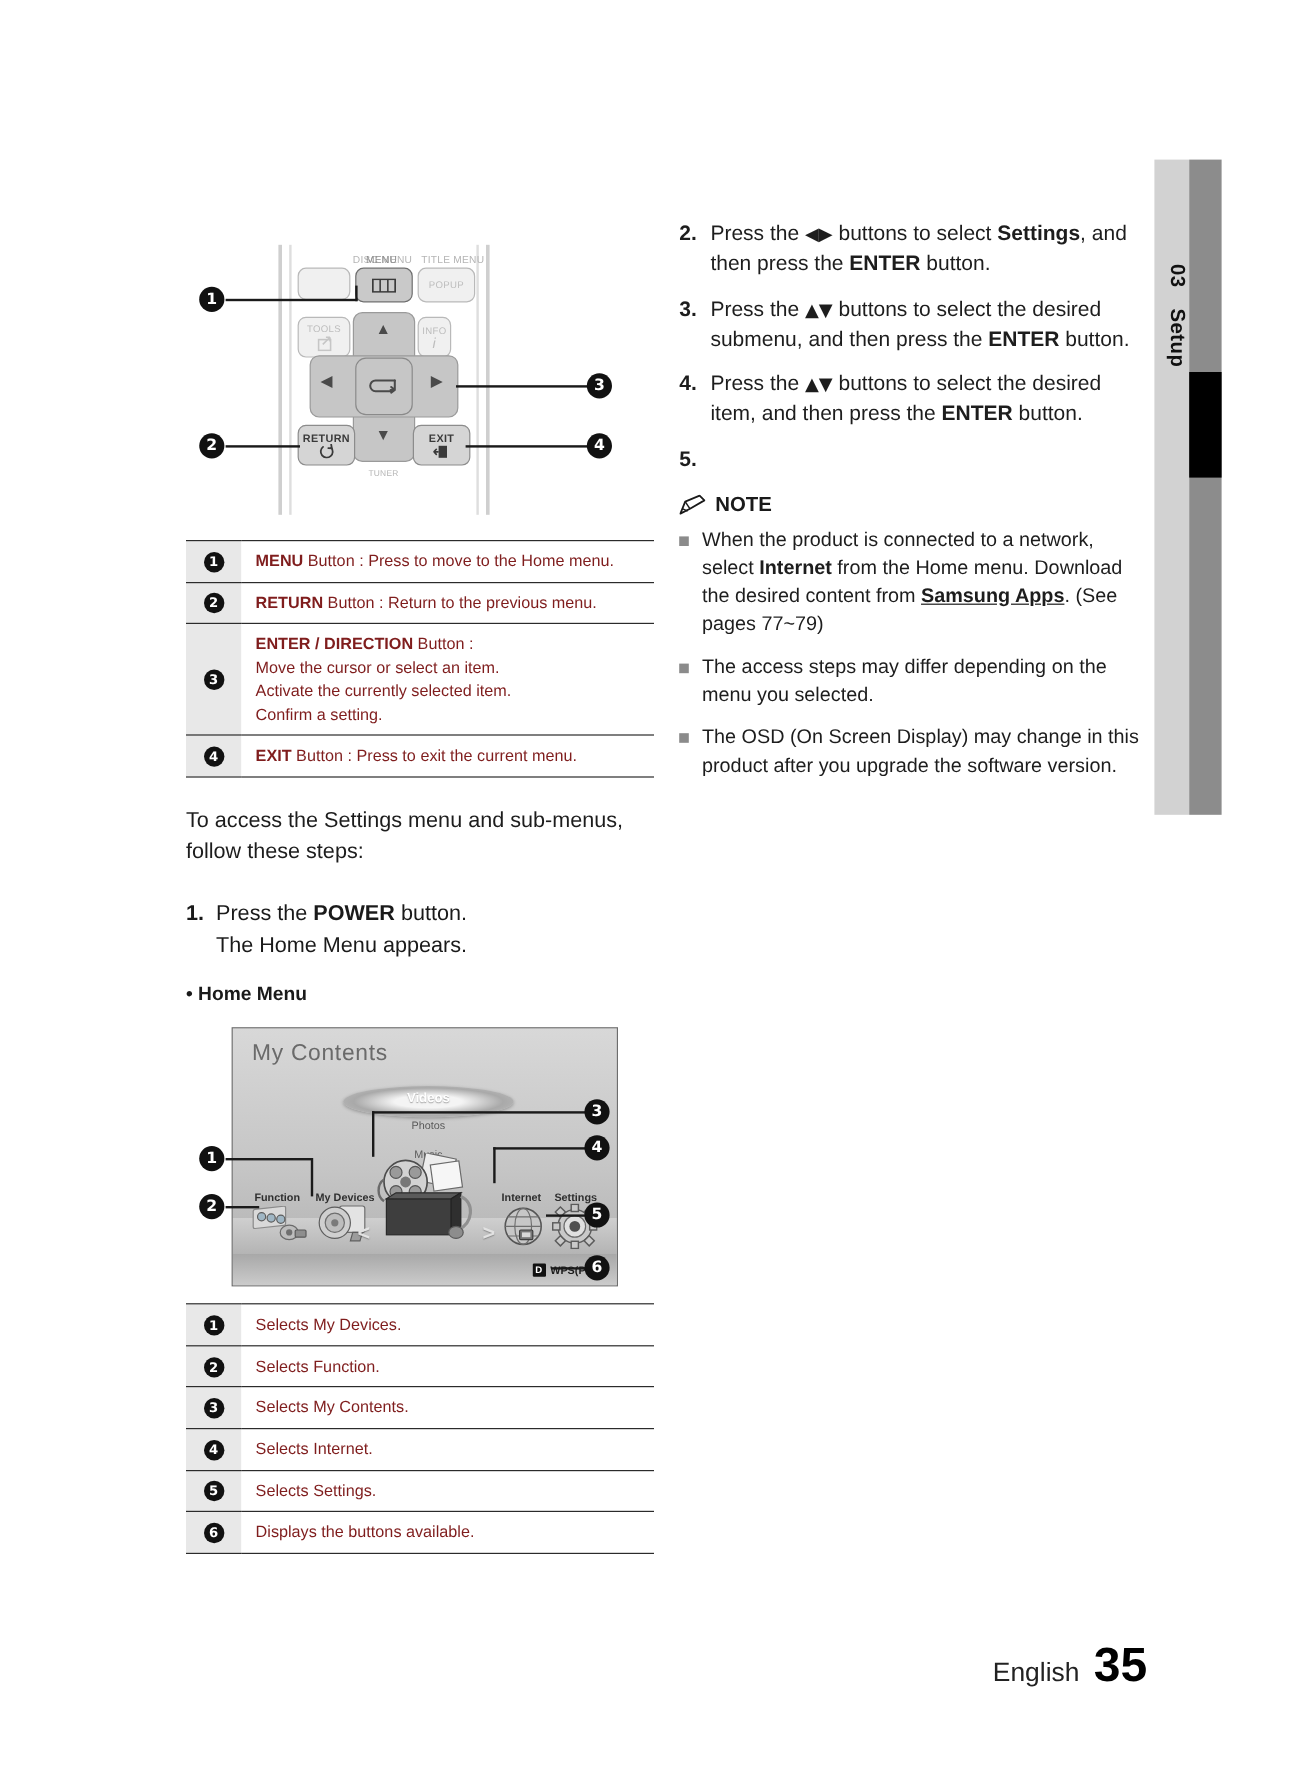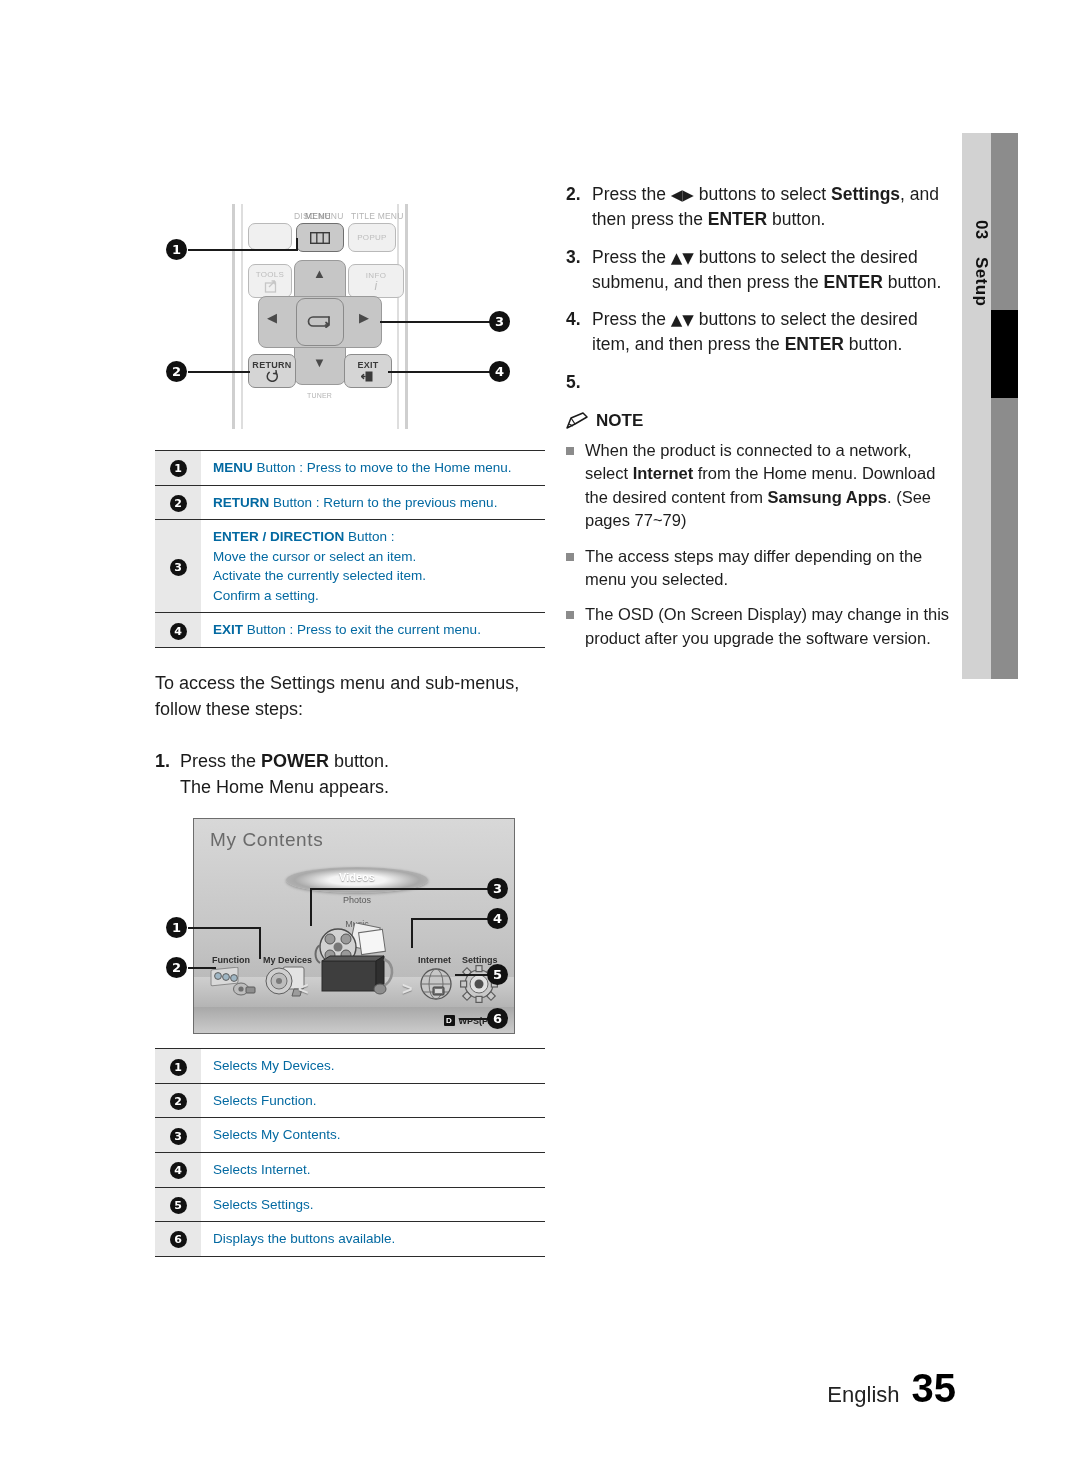--- a/index.html
+++ b/index.html
@@ -132,21 +132,21 @@
   
   .tbl { width: 390px; border-collapse: collapse; margin-top: 14px; }
   .tbl tr { border-bottom: 1.6px solid #2b2b2b; }
   .tbl tr.first { border-top: 1.8px solid #2b2b2b; }
   .tbl td.num {
     width: 46px; background: #e8e8e8; text-align: center;
     vertical-align: middle; padding: 0;
   }
   .tbl td.txt {
     padding: 7px 6px 7px 12px; font-size: 13.5px; line-height: 1.45;
-    vertical-align: middle; color: #0369a1;
+    vertical-align: middle; color: #7f1d1d;
   }
   .numdot {
     display: inline-flex; width: 17px; height: 17px; border-radius: 50%;
     background: #111; color: #fff; font-size: 11px; font-weight: bold;
     align-items: center; justify-content: center;
     font-family: "DejaVu Sans", sans-serif;
   }
   .b { font-weight: bold; }
 
   
@@ -287,21 +287,21 @@
         <span>POPUP</span>
       </div>
 
       <div class="rk" style="left:93px;top:68px;width:44px;height:34px;">
         <span>TOOLS</span>
         <svg width="15" height="13" viewBox="0 0 15 13" style="margin-top:1px">
           <rect x="2.5" y="3" width="10" height="9" fill="none" stroke="#c6c6c6" stroke-width="1.3"></rect>
           <path d="M12 1 L6 7 M12 1 L12 4.6 M12 1 L8.6 1" stroke="#c6c6c6" stroke-width="1.3" fill="none"></path>
         </svg>
       </div>
-      <div class="rk" style="left:193px;top:68px;width:56px;height:34px;">
+      <div class="rk" style="left:193px;top:68px;width:28px;height:34px;">
         <span>INFO</span>
         <span style="font-style:italic;font-size:12px;line-height:1;">i</span>
       </div>
 
       <div class="dpad-v"></div>
       <div class="dpad-h"></div>
       <div class="arw" style="left:158px;top:70px;">▲</div>
       <div class="arw" style="left:158px;top:159px;">▼</div>
       <div class="arw" style="left:112px;top:114px;">◀</div>
       <div class="arw" style="left:204px;top:114px;">▶</div>
@@ -382,20 +382,21 @@
       </tbody>
     </table>
 
     <div class="bodytext">To access the Settings menu and sub-menus, follow these steps:</div>
 
     <div class="step1">
       <span class="n">1.</span>
       <span><span>Press the </span><span class="b">POWER</span><span> button.</span><br><span>The Home Menu appears.</span></span>
     </div>
 
+    <div class="bullet-hm">• Home Menu</div>
 
     <div class="hm-fig">
       <div class="hm-screen">
         <div class="hm-title">My Contents</div>
         <div class="hm-ring"></div>
         <div class="hm-videos">Videos</div>
         <div class="hm-photos">Photos</div>
         <div class="hm-music">Music</div>
 
         <div class="hm-shelf"></div>
@@ -562,21 +563,21 @@
         <path d="M1 16 L5 6 L17 1 L21 5 L9 12 Z" fill="none" stroke="#1a1a1a" stroke-width="1.5" stroke-linejoin="round"></path>
         <path d="M5 6 L9 12" stroke="#1a1a1a" stroke-width="1.2"></path>
         <path d="M3 12 L7 14" stroke="#1a1a1a" stroke-width="1.2"></path>
       </svg>
       <span>NOTE</span>
     </div>
 
     <ul class="note-list" id="note-container">
         <li>
           <span class="sq"></span>
-          <span><span>When the product is connected to a network, select </span><span style="font-weight: bold;">Internet</span><span> from the Home menu. Download the desired content from </span><span style="font-weight: bold;">Samsung Apps</span><span>. (See pages 77~79)</span></span>
+          <span><span>When the product is connected to a network, select </span><span style="font-weight: bold;">Internet</span><span> from the Home menu. Download the desired content from </span><span style="font-weight: bold; text-decoration: underline;">Samsung Apps</span><span>. (See pages 77~79)</span></span>
         </li>
         <li>
           <span class="sq"></span>
           <span><span>The access steps may differ depending on the menu you selected.</span></span>
         </li>
         <li>
           <span class="sq"></span>
           <span><span>The OSD (On Screen Display) may change in this product after you upgrade the software version.</span></span>
         </li>
       </ul>

